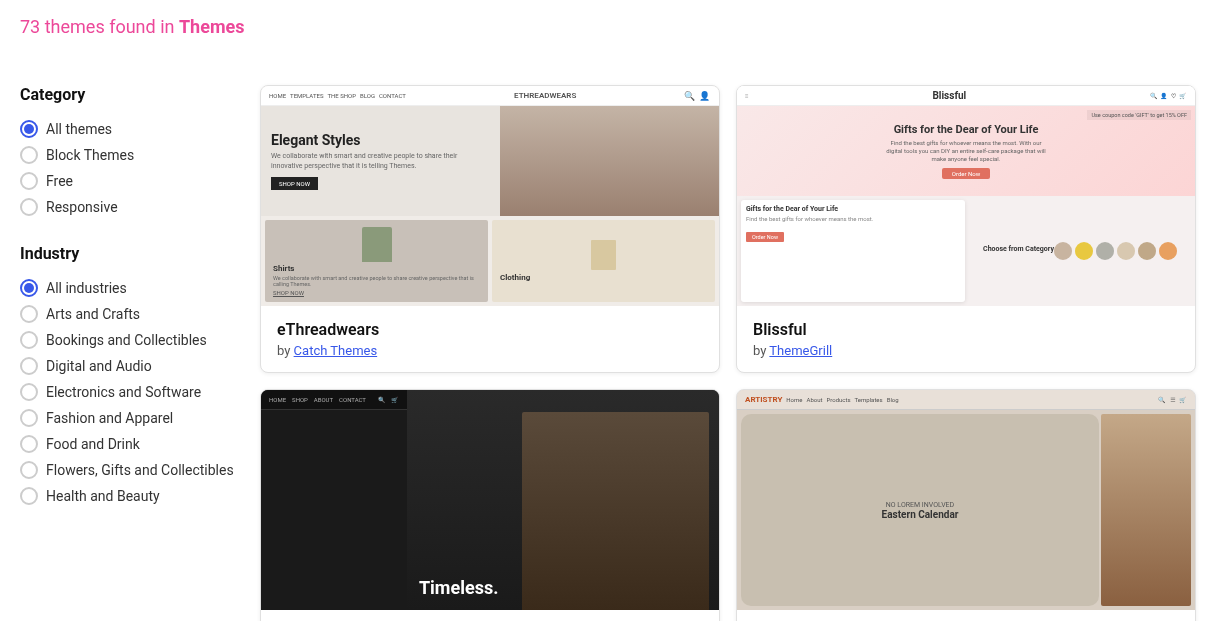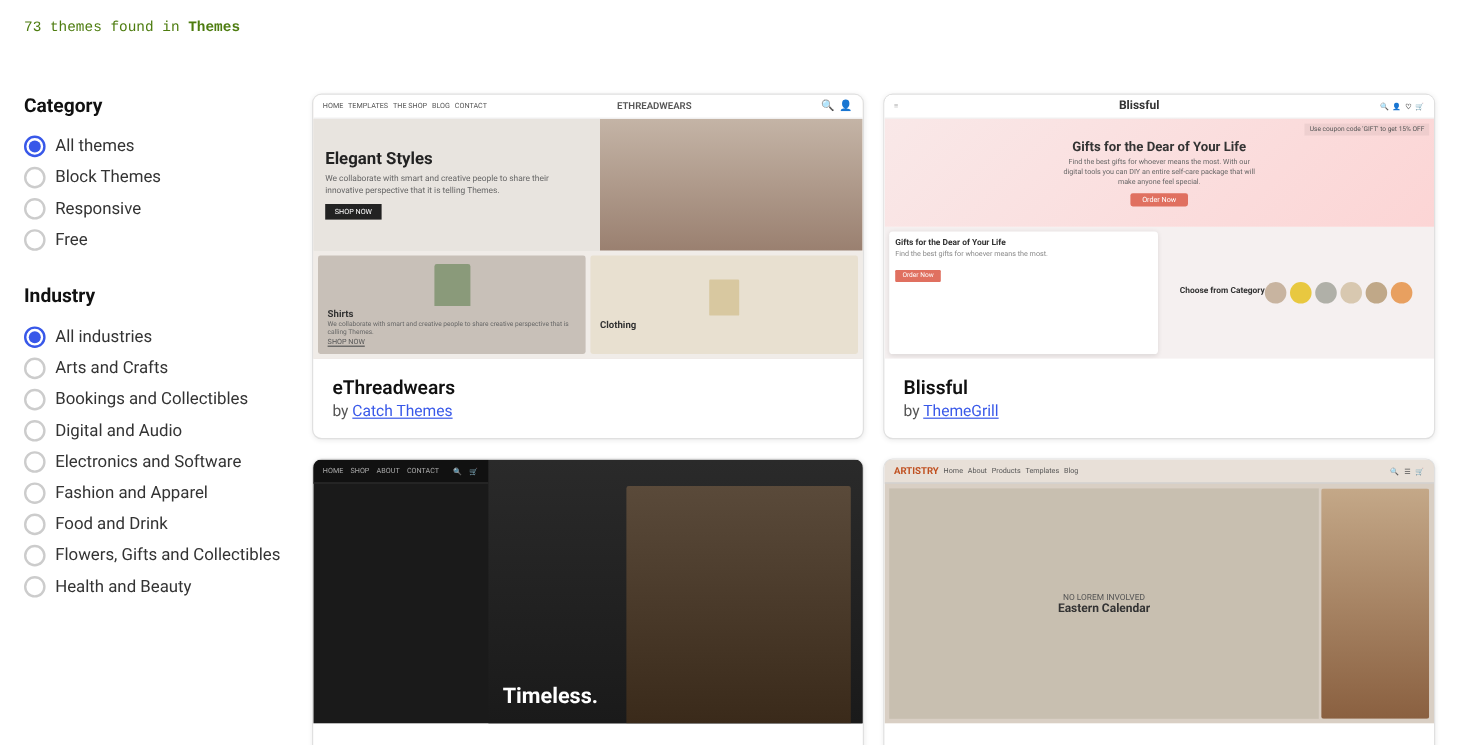--- a/index.html
+++ b/index.html
@@ -13,24 +13,23 @@
       display: flex;
       padding: 20px;
       gap: 20px;
       max-width: 1216px;
     }
     .sidebar {
       width: 220px;
       flex-shrink: 0;
     }
     .header-count {
-      font-size: 12px;
+      font-size: 18px;
       margin-bottom: 20px;
-      color: #4d7c0f;
-      font-family: Liberation Mono, monospace;
+      color: #ec4899;
     }
     .header-count strong {
       font-weight: 700;
     }
     .sidebar-section-title {
       font-size: 16px;
       font-weight: 700;
       margin-bottom: 12px;
       color: #111;
     }
@@ -378,21 +377,21 @@
     }
     .artistry-hero {
       flex: 1;
       display: flex;
       gap: 2px;
       padding: 4px;
     }
     .artistry-left {
       flex: 1;
       background: #c8bfb0;
-      border-radius: 0;
+      border-radius: 10px;
       display: flex;
       align-items: center;
       justify-content: center;
     }
     .artistry-right {
       flex: 0 0 90px;
       background: #b8a898;
       border-radius: 2px;
       overflow: hidden;
     }
@@ -442,25 +441,25 @@
       <div class="sidebar-item">
         <div class="radio-circle active"></div>
         <span>All themes</span>
       </div>
       <div class="sidebar-item">
         <div class="radio-circle"></div>
         <span>Block Themes</span>
       </div>
       <div class="sidebar-item">
         <div class="radio-circle"></div>
+        <span>Free</span>
+      </div>
+      <div class="sidebar-item">
+        <div class="radio-circle"></div>
         <span>Responsive</span>
-      </div>
-      <div class="sidebar-item">
-        <div class="radio-circle"></div>
-        <span>Free</span>
       </div>
     </div>
 
     <div class="sidebar-section">
       <div class="sidebar-section-title">Industry</div>
 
       <div class="sidebar-item">
         <div class="radio-circle active"></div>
         <span>All industries</span>
       </div>

